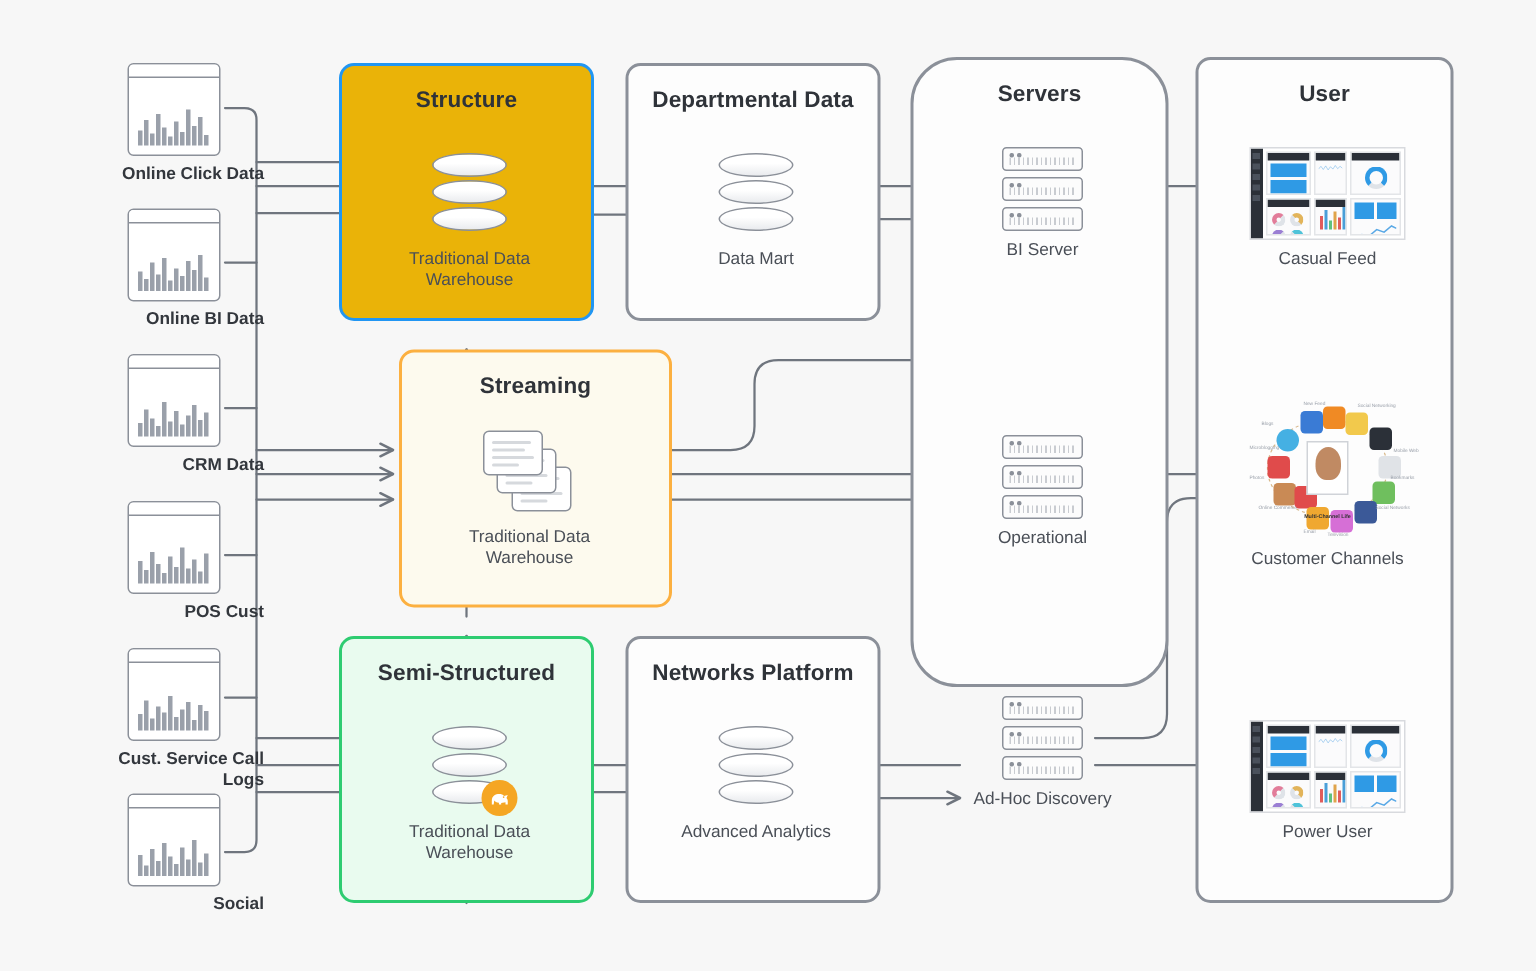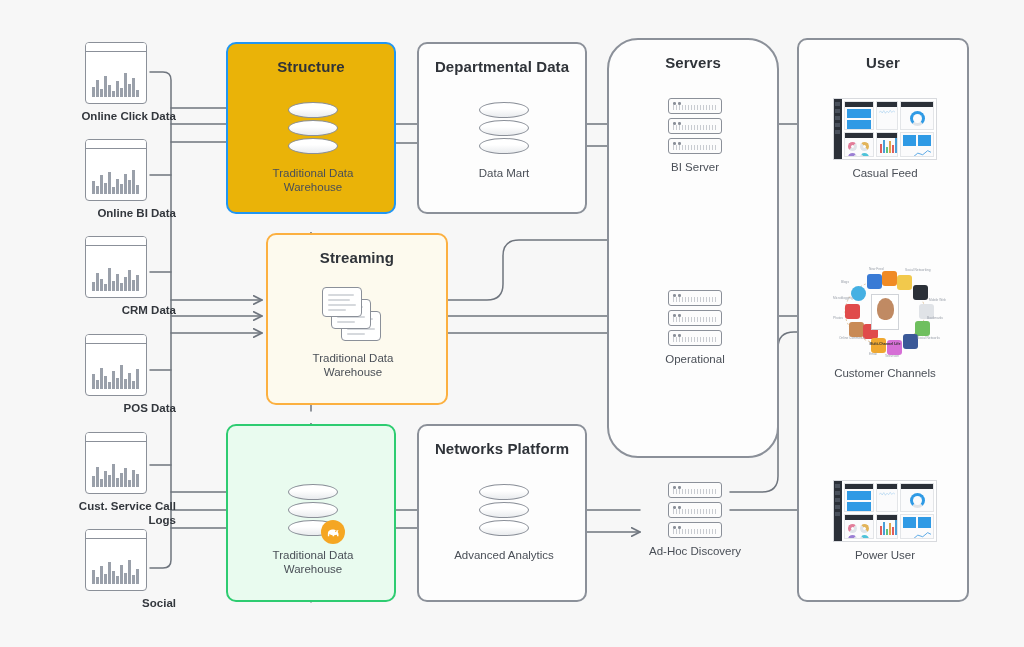--- a/index.html
+++ b/index.html
@@ -276,21 +276,21 @@
           <i style="left:17px;height:7px"></i>
           <i style="left:21px;height:18px"></i>
         <i style="left:25px;height:11px"></i>
           <i style="left:29px;height:24px"></i>
           <i style="left:33px;height:10px"></i>
         <i style="left:37px;height:16px"></i>
           <i style="left:41px;height:8px"></i>
           <i style="left:45px;height:20px"></i>
       </div>
     </div>
-    <div class="srccap">POS Data</div>
+    <div class="srccap">POS Cust</div>
   </div>
 
   <div class="srcwrap" style="left:56px; top:432px;">
     <div class="srcicon">
       <div class="bar-top"></div>
       <div class="plot">
         <i style="left:1px;height:11px"></i>
           <i style="left:5px;height:20px"></i>
           <i style="left:9px;height:8px"></i>
         <i style="left:13px;height:16px"></i>
@@ -361,20 +361,21 @@
             <span style="top:11px;width:22px"></span>
             <span style="top:16px;width:28px"></span>
             <span style="top:21px;width:18px"></span>
           </div>
       </div>
       <div class="node-cap">Traditional Data Warehouse</div>
     </div>
   </div>
 
   <div class="zone green" style="left:226px; top:424px; width:170px; height:178px;">
+    <div class="zone-title">Semi-Structured</div>
     <div class="node" style="left:25px; top:58px;">
       <div class="db" style="position:relative;">
         <div class="disc d3"></div>
           <div class="disc d2"></div>
           <div class="disc d1"></div>
         <div class="hadoop">
           <svg width="15" height="13" viewBox="0 0 24 20" aria-hidden="true">
             <path d="M3 12 C3 7 7 5 11 5 C13 5 15 5.6 16 7 L20 6 L18.6 9.2 C19.6 10.2 20 11.4 20 12.6
                      L20 16 L17.6 16 L17.6 13.6 L13 14.4 L13 16 L10.6 16 L10.6 14.2
                      C8 13.8 6.4 13 5.6 11.8 L5 16 L3 16 Z" fill="#ffffff"></path>
@@ -448,21 +449,21 @@
           </div>
         <div class="u u3">
             <i class="led"></i>
             <i class="led led2"></i>
             <div class="vent"></div>
           </div>
       </div>
       <div class="node-cap">Operational</div>
     </div>
 
-    <div class="node" style="left:26px; top:442px;text-align:center;">
+    <div class="node" style="left:26px; top:424px;text-align:center;">
       <div class="rack">
         <div class="u u1">
             <i class="led"></i>
             <i class="led led2"></i>
             <div class="vent"></div>
           </div>
         <div class="u u2">
             <i class="led"></i>
             <i class="led led2"></i>
             <div class="vent"></div>

